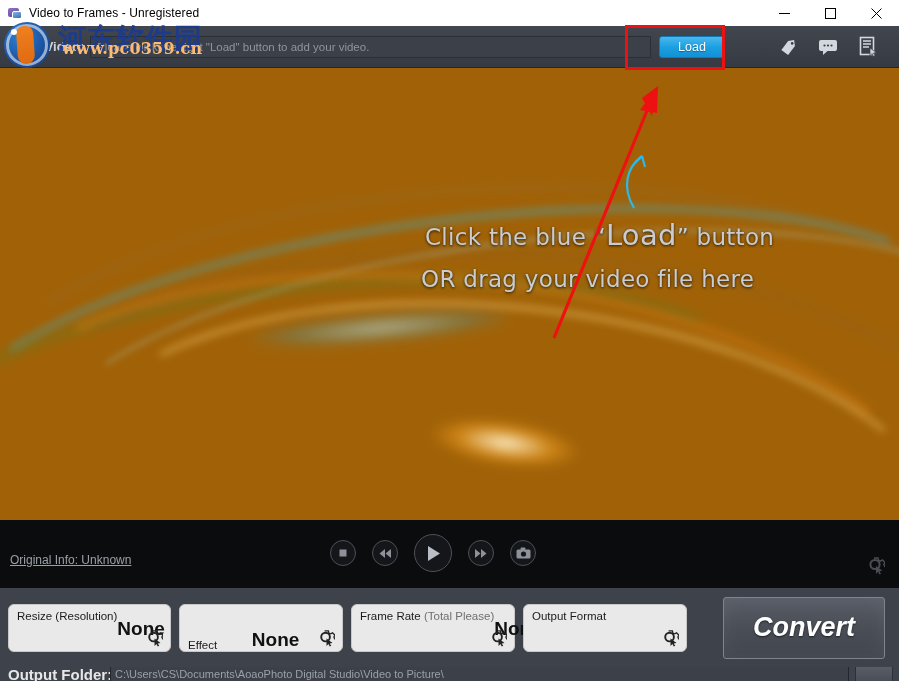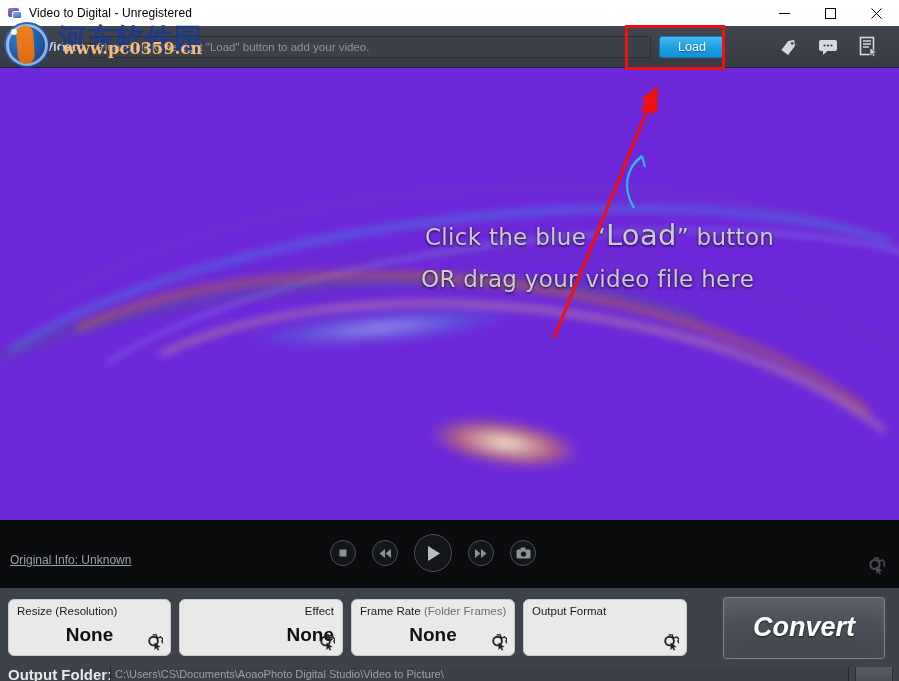--- a/index.html
+++ b/index.html
@@ -85,21 +85,21 @@
     text-shadow: 0 1px 1px rgba(0,0,0,.35);
   }
   .tb-icons { display: flex; align-items: center; gap: 18px; margin-right: 20px; flex: none; }
   .tb-ico { width: 22px; height: 22px; display:flex; align-items:center; justify-content:center; }
   .tb-ico svg { display:block; }
 
   
   .stage {
     position: absolute; left: 0; top: 68px;
     width: 899px; height: 452px;
-    background: #6d28d9;
+    background: #a16207;
     overflow: hidden;
   }
   .streak { position: absolute; border-radius: 50%; filter: blur(7px); opacity: .85; }
   .s-cyan {
     left: -60px; top: 150px; width: 1040px; height: 320px;
     border: 3px solid transparent;
     border-top-color: #2fb9e8;
     transform: rotate(-7deg);
     filter: blur(4px);
   }
@@ -253,27 +253,27 @@
   
   .options {
     position: absolute; left: 0; top: 588px;
     width: 899px; height: 79px;
     background: #3e424b;
     display: flex; align-items: center;
     padding: 0 8px;
   }
   .opt {
     position: relative;
-    height: 57px;
+    height: 48px;
     background: #e9e9e9;
     border-radius: 6px;
     border: 1px solid #c8c8c8;
     margin-right: 8px;
     padding: 5px 8px 0 8px;
-    display: flex; flex-direction: column;
+    display: flex; flex-direction: row;
   }
   .opt-1 { width: 163px; }
   .opt-2 { width: 164px; align-items: flex-end; }
   .opt-3 { width: 164px; }
   .opt-4 { width: 164px; }
   .opt-label { font-size: 11.5px; color: #1a1a1a; white-space: nowrap; }
   .opt-label .muted { color: #6f6f6f; }
   .opt-value {
     flex: 1; display:flex; align-items:center; justify-content:center;
     font-size: 19px; font-weight: bold; color: #111;
@@ -327,21 +327,21 @@
 </head>
 <body>
 
 <div id="app">
 
   <div class="titlebar">
     <div class="title-icon">
       <div class="ti-a"></div>
         <div class="ti-b"></div>
     </div>
-    <div class="title-text">Video to Digital - Unregistered</div>
+    <div class="title-text">Video to Frames - Unregistered</div>
     <div class="win-btns">
       <div class="win-btn">
         <svg width="11" height="11" viewBox="0 0 11 11">
           <line x1="0" y1="5.5" x2="11" y2="5.5" stroke="#000" stroke-width="1"></line>
         </svg>
       </div>
       <div class="win-btn">
         <svg width="11" height="11" viewBox="0 0 11 11">
           <rect x="0.5" y="0.5" width="10" height="10" fill="none" stroke="#000" stroke-width="1"></rect>
         </svg>
@@ -497,21 +497,21 @@
         <svg width="17" height="17" viewBox="0 0 18 18">
           <path d="M7 1 h4 l.5 2.2 2 .9 1.9-1.2 2.6 2.6-1.2 1.9.9 2 2.2.5v1.6" fill="none" stroke="currentColor" stroke-width="1.4"></path>
           <circle cx="8" cy="7.5" r="4.6" fill="none" stroke="currentColor" stroke-width="2"></circle>
           <path d="M9 9 L9 17 L11 14.8 L12.5 17.6 L14 16.8 L12.4 14.2 L15.4 13.8 Z" fill="currentColor"></path>
         </svg>
       </div>
     </div>
 
     <div class="opt opt-3">
       <div class="opt-label">
-        <span>Frame Rate </span><span class="muted">(Folder Frames)</span>
+        <span>Frame Rate </span><span class="muted">(Total Please)</span>
       </div>
       <div class="opt-value">None</div>
       <div class="opt-gear">
         <svg width="17" height="17" viewBox="0 0 18 18">
           <path d="M7 1 h4 l.5 2.2 2 .9 1.9-1.2 2.6 2.6-1.2 1.9.9 2 2.2.5v1.6" fill="none" stroke="currentColor" stroke-width="1.4"></path>
           <circle cx="8" cy="7.5" r="4.6" fill="none" stroke="currentColor" stroke-width="2"></circle>
           <path d="M9 9 L9 17 L11 14.8 L12.5 17.6 L14 16.8 L12.4 14.2 L15.4 13.8 Z" fill="currentColor"></path>
         </svg>
       </div>
     </div>

